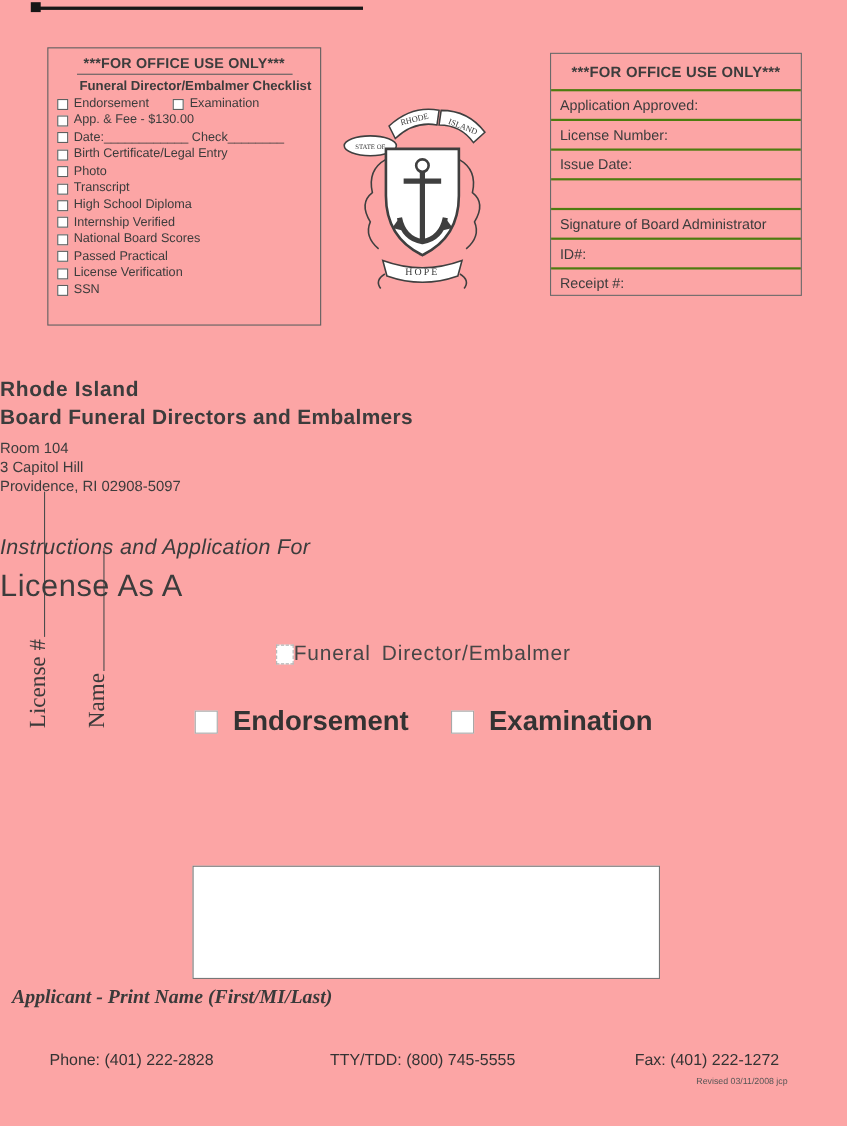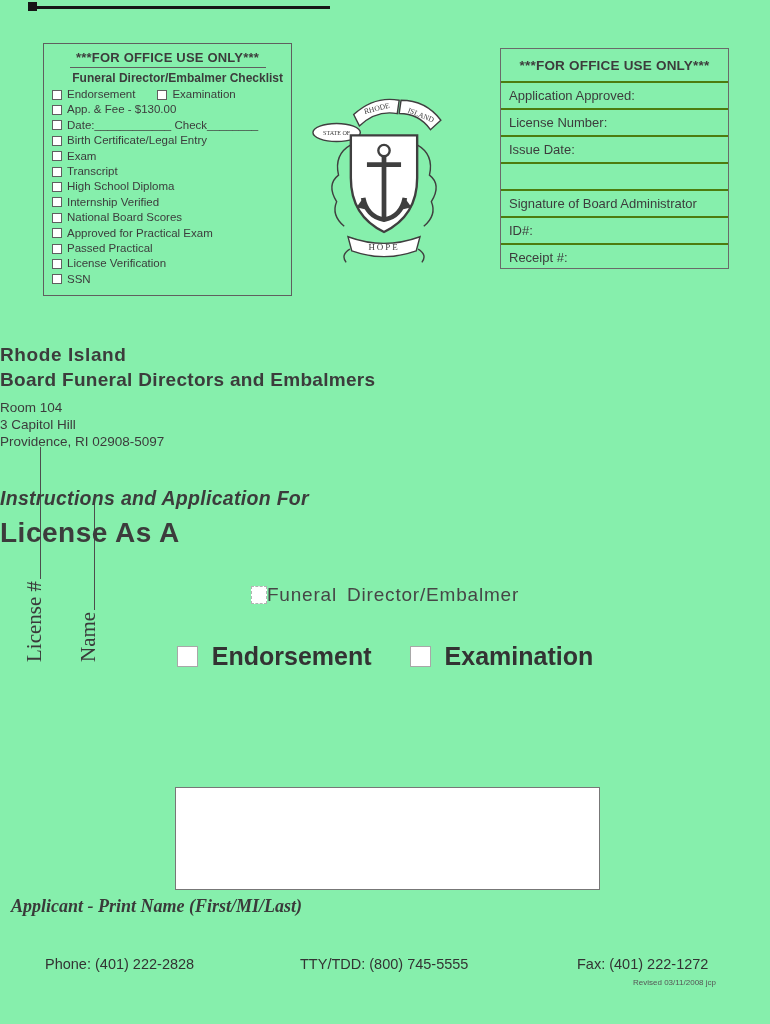--- a/index.html
+++ b/index.html
@@ -1,18 +1,18 @@
 <!DOCTYPE html>
 <html><head>
 <meta charset="utf-8">
 <style>
   * { margin:0; padding:0; box-sizing:border-box; }
   html,body { background:#fff; }
   body { font-family:"Liberation Sans", sans-serif; color:#3c3c3c; }
-  .page { position:relative; width:770px; height:1024px; background:#86efac; overflow:hidden; }
+  .page { position:relative; width:770px; height:1024px; background:#fca5a5; overflow:hidden; }
 
   
   .scan-bar { position:absolute; left:30px; top:6px; width:300px; height:3px; background:#161616; }
   .scan-blot { position:absolute; left:28px; top:2px; width:9px; height:9px; background:#161616; }
 
   
   .checklist-box { position:absolute; left:43px; top:43px; width:249px; height:253px;
                    border:1px solid #5f5f5f; padding:6px 8px; }
   .checklist-title { font-weight:bold; font-size:13px; text-align:center; letter-spacing:.2px; }
   .checklist-rule { width:196px; margin:2px auto 3px; border-top:1px solid #5f5f5f; }
@@ -36,22 +36,22 @@
             font-size:21px; color:#3a3a3a; transform:rotate(-90deg); transform-origin:0 0; }
   .vline { display:inline-block; border-bottom:1.2px solid #4c4c4c; height:4px; vertical-align:baseline; margin-left:2px; }
 
   
   .center { position:absolute; left:0; width:770px; text-align:left; }
   .org1 { top:344px; font-size:19px; font-weight:bold; letter-spacing:.6px; }
   .org2 { top:369px; font-size:19px; font-weight:bold; letter-spacing:.3px; }
   .addr1 { top:400px; font-size:13.5px; }
   .addr2 { top:417px; font-size:13.5px; }
   .addr3 { top:434px; font-size:13.5px; }
-  .instructions { top:487px; font-size:19.5px; font-weight:bold; font-style:italic; letter-spacing:.3px; }
-  .license-as-a { top:517px; font-size:28px; font-weight:bold; letter-spacing:.5px; }
+  .instructions { top:487px; font-size:19.5px; font-weight:normal; font-style:italic; letter-spacing:.3px; }
+  .license-as-a { top:517px; font-size:28px; font-weight:normal; letter-spacing:.5px; }
 
   .fd-row { top:584px; display:flex; justify-content:center; align-items:center; gap:0; }
   .cb-light { display:inline-block; flex:none; width:16px; height:18px; border:1px dashed #b3b3b3; background:#fff; }
   .fd-label { font-size:19px; color:#464646; letter-spacing:.8px; word-spacing:4px; }
 
   .ee-row { top:642px; display:flex; justify-content:center; align-items:center; gap:38px; }
   .ee-item { display:flex; align-items:center; gap:14px; }
   .cb-big { display:inline-block; flex:none; width:21px; height:21px; border:1px solid #a8a8a8; background:#fff; }
   .ee-label { font-size:25px; font-weight:bold; color:#333; }
 
@@ -99,41 +99,37 @@
     <div class="chk-row">
         <span class="cb"></span>
         <span>Date:____________ Check________</span>
       </div>
     <div class="chk-row">
         <span class="cb"></span>
         <span>Birth Certificate/Legal Entry</span>
       </div>
     <div class="chk-row">
         <span class="cb"></span>
-        <span>Exam</span>
+        <span>Photo</span>
       </div>
     <div class="chk-row">
         <span class="cb"></span>
         <span>Transcript</span>
       </div>
     <div class="chk-row">
         <span class="cb"></span>
         <span>High School Diploma</span>
       </div>
     <div class="chk-row">
         <span class="cb"></span>
         <span>Internship Verified</span>
       </div>
     <div class="chk-row">
         <span class="cb"></span>
         <span>National Board Scores</span>
-      </div>
-    <div class="chk-row">
-        <span class="cb"></span>
-        <span>Approved for Practical Exam</span>
       </div>
     <div class="chk-row">
         <span class="cb"></span>
         <span>Passed Practical</span>
       </div>
     <div class="chk-row">
         <span class="cb"></span>
         <span>License Verification</span>
       </div>
     <div class="chk-row">

